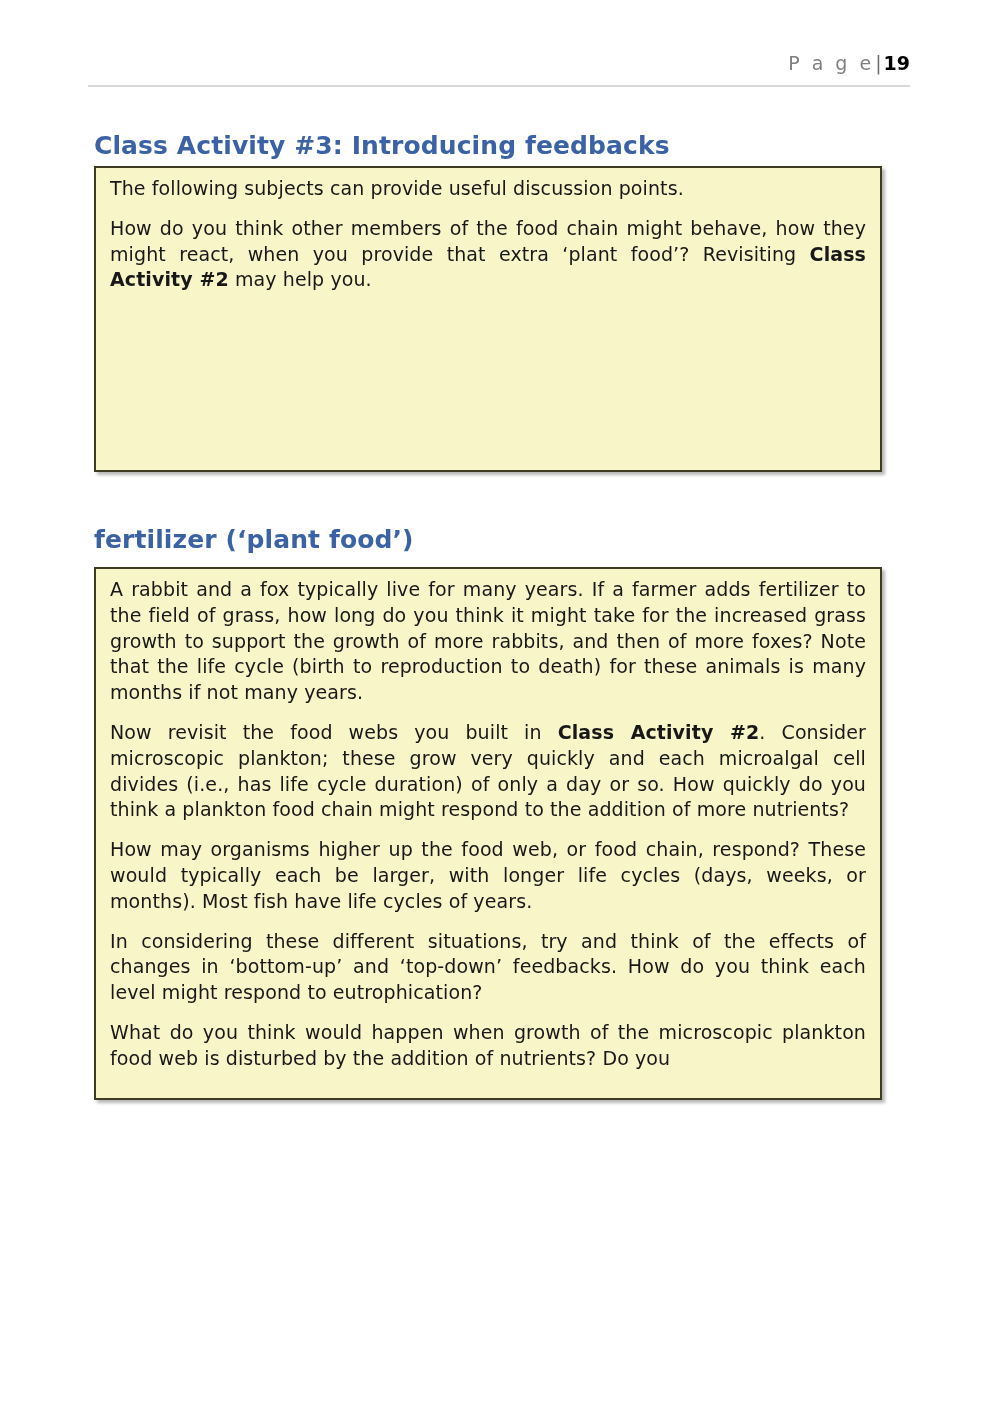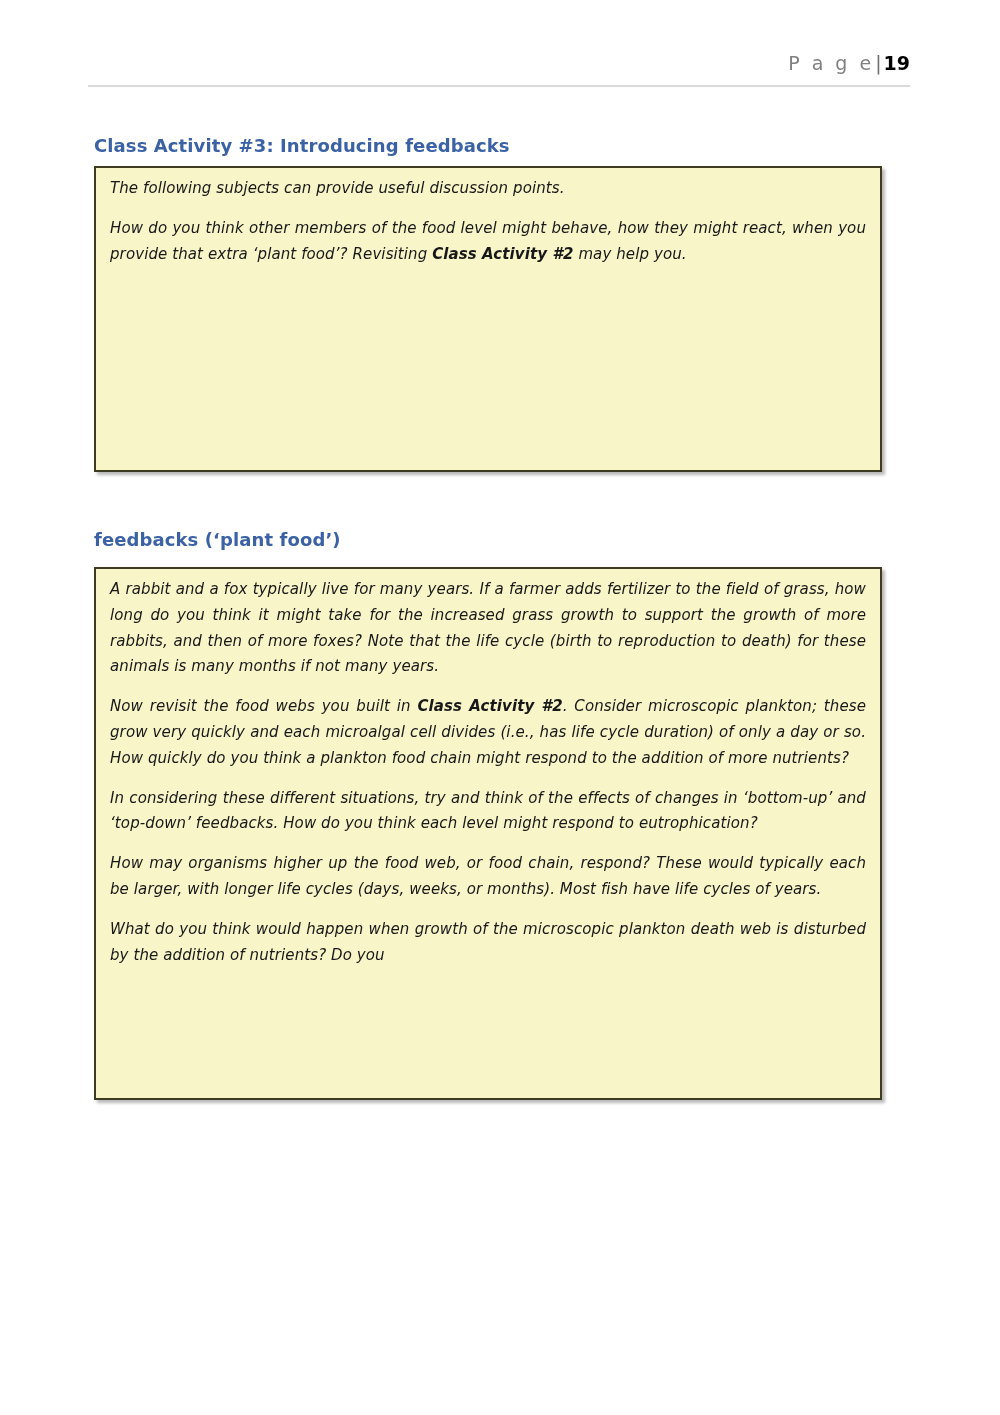--- a/index.html
+++ b/index.html
@@ -56,21 +56,21 @@
     height: 2px;
     background: #d9d9d9;
   }
 
   
   .activity-heading {
     position: absolute;
     left: 94px;
     color: #3a62a4;
     font-weight: bold;
-    font-size: 18px;
+    font-size: 25px;
     line-height: 36px;
     letter-spacing: 0.1px;
   }
   .activity-heading.h-one {
     top: 128px;
     width: 760px;
     white-space: nowrap;
   }
   .activity-heading.h-two {
     top: 522px;
@@ -103,27 +103,26 @@
     top: 166px;
     height: 288px;
   }
   .callout.box-two {
     top: 567px;
     height: 515px;
   }
 
   .callout p {
     margin: 0 0 14px 0;
-    font-size: 15px;
+    font-size: 19px;
     line-height: 25.8px;
     color: #181818;
     text-align: justify;
     text-align-last: left;
     letter-spacing: 0.1px;
-    font-style: italic;
   }
   .callout p:last-child {
     margin-bottom: 0;
   }
   .callout b {
     font-weight: bold;
   }
 </style>
 </head>
 <body>
@@ -132,28 +131,28 @@
 
   <div class="page-header">
     <span class="hdr-word">P a g e</span><span class="hdr-sep">|</span><span class="hdr-num">19</span>
   </div>
   <div class="header-rule"></div>
 
   <div class="activity-heading h-one">Class Activity #3: Introducing feedbacks</div>
 
   <div class="callout box-one">
     <p>The following subjects can provide useful discussion points.</p>
-    <p><span>How do you think other members of the food level might behave, how they might react, when you provide that extra ‘plant food’? Revisiting </span><b>Class Activity #2</b><span> may help you.</span></p>
+    <p><span>How do you think other members of the food chain might behave, how they might react, when you provide that extra ‘plant food’? Revisiting </span><b>Class Activity #2</b><span> may help you.</span></p>
   </div>
 
   <div class="activity-heading h-two">
-    <span class="line-b">feedbacks (‘plant food’)</span>
+    <span class="line-b">fertilizer (‘plant food’)</span>
   </div>
 
   <div class="callout box-two">
     <p>A rabbit and a fox typically live for many years. If a farmer adds fertilizer to the field of grass, how long do you think it might take for the increased grass growth to support the growth of more rabbits, and then of more foxes? Note that the life cycle (birth to reproduction to death) for these animals is many months if not many years.</p>
     <p><span>Now revisit the food webs you built in </span><b>Class Activity #2</b><span>. Consider microscopic plankton; these grow very quickly and each microalgal cell divides (i.e., has life cycle duration) of only a day or so. How quickly do you think a plankton food chain might respond to the addition of more nutrients?</span></p>
+    <p>How may organisms higher up the food web, or food chain, respond? These would typically each be larger, with longer life cycles (days, weeks, or months). Most fish have life cycles of years.</p>
     <p>In considering these different situations, try and think of the effects of changes in ‘bottom-up’ and ‘top-down’ feedbacks. How do you think each level might respond to eutrophication?</p>
-    <p>How may organisms higher up the food web, or food chain, respond? These would typically each be larger, with longer life cycles (days, weeks, or months). Most fish have life cycles of years.</p>
-    <p>What do you think would happen when growth of the microscopic plankton death web is disturbed by the addition of nutrients? Do you</p>
+    <p>What do you think would happen when growth of the microscopic plankton food web is disturbed by the addition of nutrients? Do you</p>
   </div>
 
 </div>
 
 </body></html>

